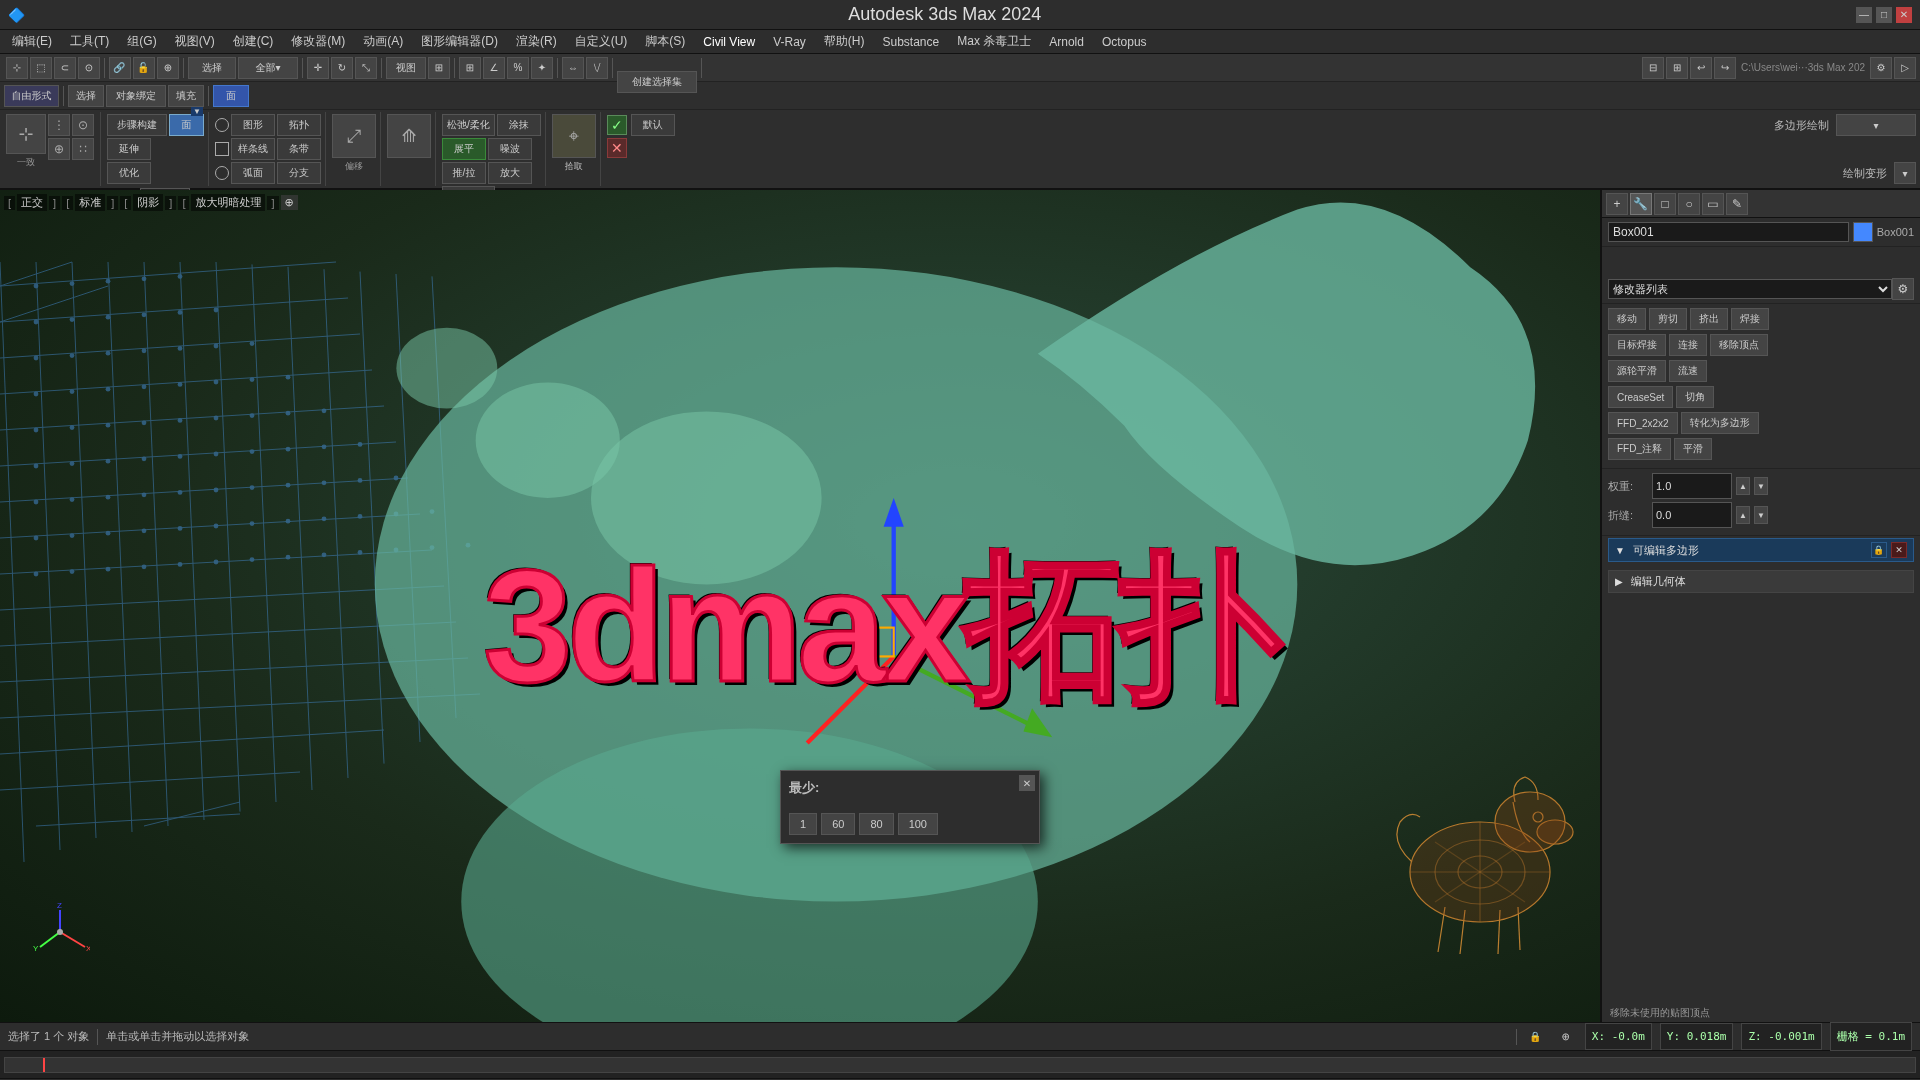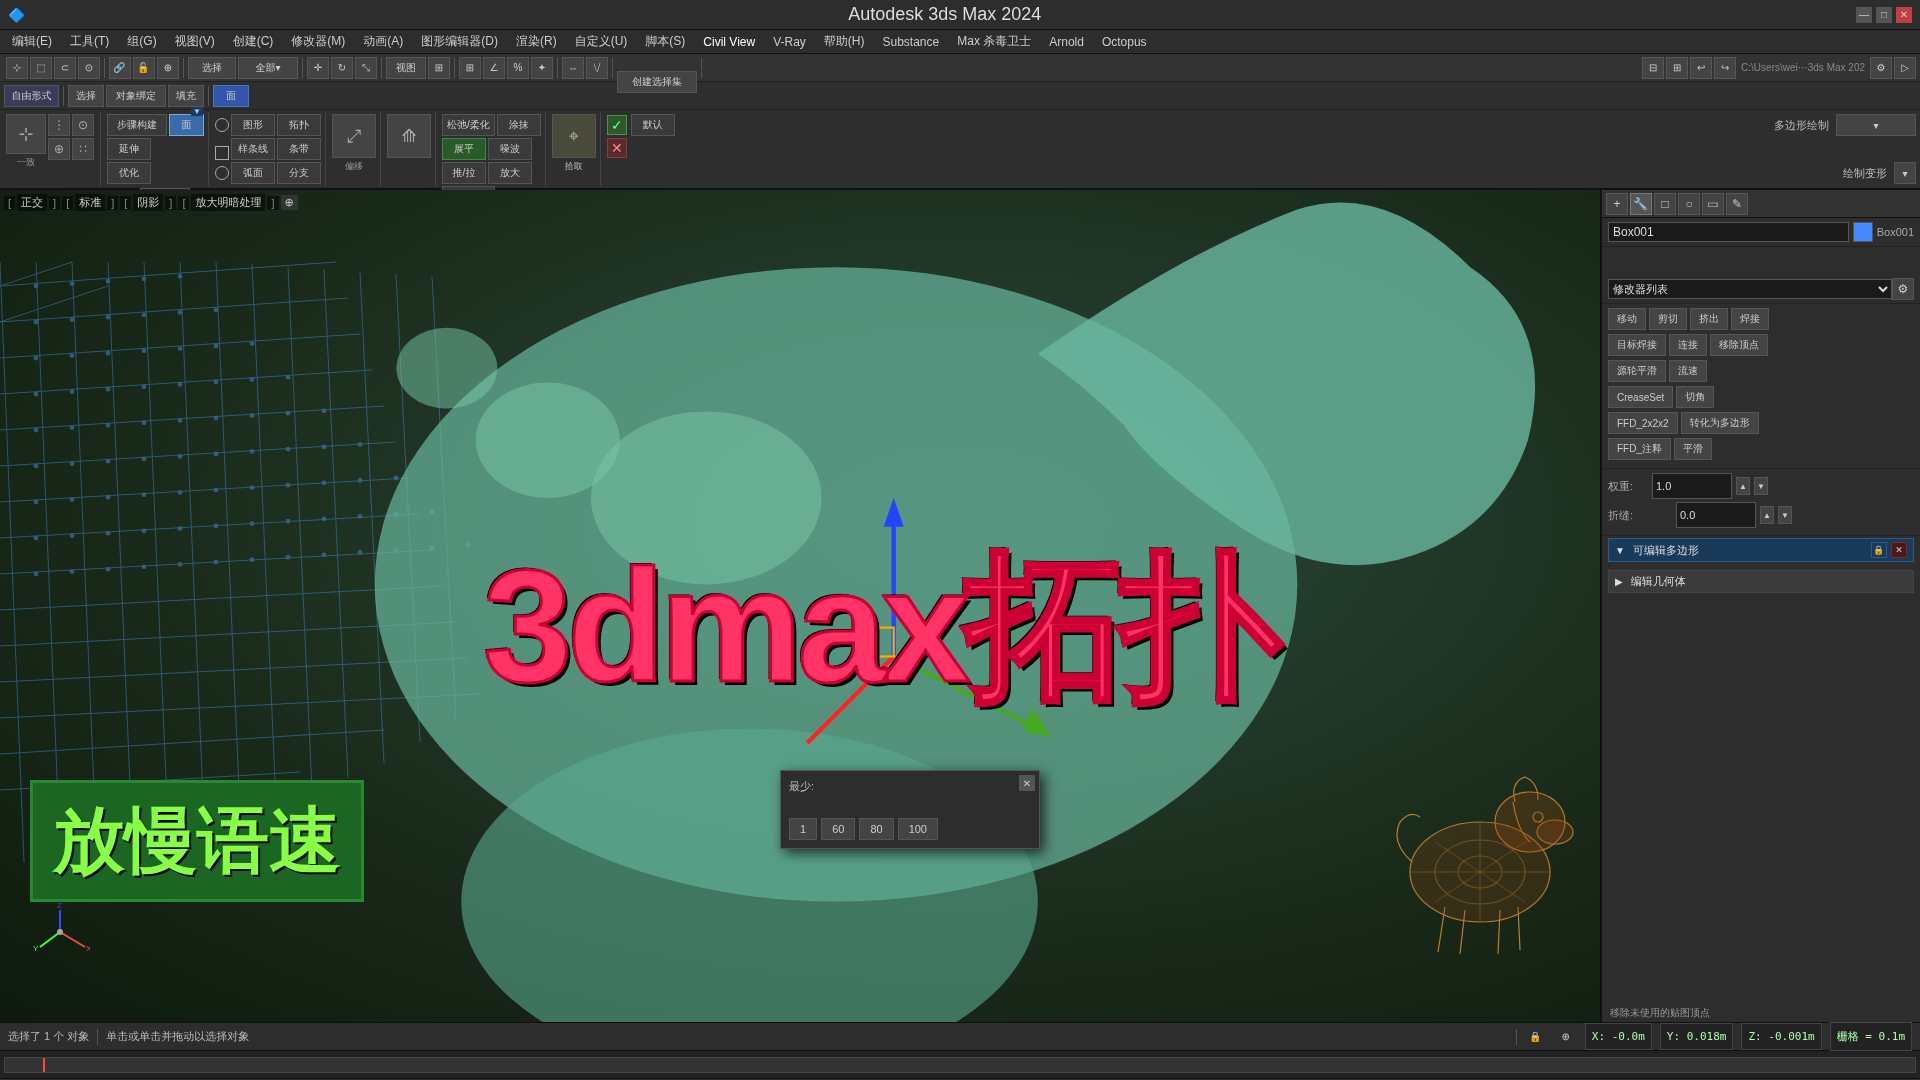--- a/index.html
+++ b/index.html
@@ -426,22 +426,23 @@
     
     .popup-dialog {
       position: absolute;
       background: #2d2d2d;
       border: 1px solid #555;
       box-shadow: 4px 4px 12px rgba(0,0,0,0.7);
       padding: 8px;
     }
     .popup-title {
       color: #bbb;
-      font-size: 11px;
-      margin-bottom: 24px;
+      font-size: 13px;
+      margin-bottom: 16px;
+      font-weight: bold;
     }
     .popup-btns {
       display: flex;
       gap: 4px;
     }
     .popup-btn {
       height: 22px;
       padding: 0 10px;
       background: #444;
       border: 1px solid #555;
@@ -627,21 +628,21 @@
 
   <div class="mod-section">
     <div class="mod-row">
       <div style="display:flex; align-items:center; gap:2px;">
         <div style="width:14px; height:14px; border:1px solid #aaa; border-radius:50%; background:transparent; display:flex; align-items:center; justify-content:center;"></div>
         <div class="mod-btn">图形</div>
       </div>
       <div class="mod-btn">拓扑</div>
     </div>
     <div class="mod-row">
-      <div style="display:flex; align-items:flex-end; gap:2px;">
+      <div style="display:flex; align-items:center; gap:2px;">
         <div style="width:14px; height:14px; border:1px solid #aaa; background:transparent;"></div>
         <div class="mod-btn">样条线</div>
       </div>
       <div class="mod-btn">条带</div>
     </div>
     <div class="mod-row">
       <div style="display:flex; align-items:center; gap:2px;">
         <div style="width:14px; height:14px; border:1px solid #aaa; border-radius:50%; background:transparent;"></div>
         <div class="mod-btn">弧面</div>
       </div>
@@ -874,23 +875,20 @@
       <span class="vp-label bracket">[</span>
       <span class="vp-label">放大明暗处理</span>
       <span class="vp-label bracket">]</span>
       <span class="vp-label" style="background:rgba(60,60,60,0.7);">⊕</span>
     </div>
 
     <div class="overlay-text-main">
       <span>3dmax拓扑</span>
     </div>
 
-    <div class="overlay-text-sub">
-      <span>放慢语速</span>
-    </div>
 
     <div class="dog-model">
       <svg viewBox="0 0 220 240" style="width:100%;height:100%;">
 
         <g stroke="#cc8833" stroke-width="1.2" fill="none" opacity="0.9">
 
           <ellipse cx="110" cy="130" rx="70" ry="50" stroke="#cc8833"></ellipse>
 
           <ellipse cx="160" cy="80" rx="35" ry="30" stroke="#cc8833"></ellipse>
 
@@ -1003,21 +1001,21 @@
 
     <div class="rp-section">
       <div class="rp-field-row">
         <span class="rp-field-label">权重:</span>
         <input class="rp-field-input" type="text" value="1.0" style="width: 80px;">
         <div class="rp-icon-btn" style="width:14px; height:18px; font-size:8px;">▲</div>
         <div class="rp-icon-btn" style="width:14px; height:18px; font-size:8px;">▼</div>
       </div>
       <div class="rp-field-row">
         <span class="rp-field-label">折缝:</span>
-        <input class="rp-field-input" type="text" value="0.0" style="width: 80px; margin-left: 24px;">
+        <input class="rp-field-input" type="text" value="0.0" style="width: 80px;">
         <div class="rp-icon-btn" style="width:14px; height:18px; font-size:8px;">▲</div>
         <div class="rp-icon-btn" style="width:14px; height:18px; font-size:8px;">▼</div>
       </div>
     </div>
 
     <div style="padding: 2px 6px;">
       <div class="rp-section-blue">
         <span style="font-size:10px; margin-right:4px;">▼</span>
         <span>可编辑多边形</span>
         <div style="flex:1;"></div>

